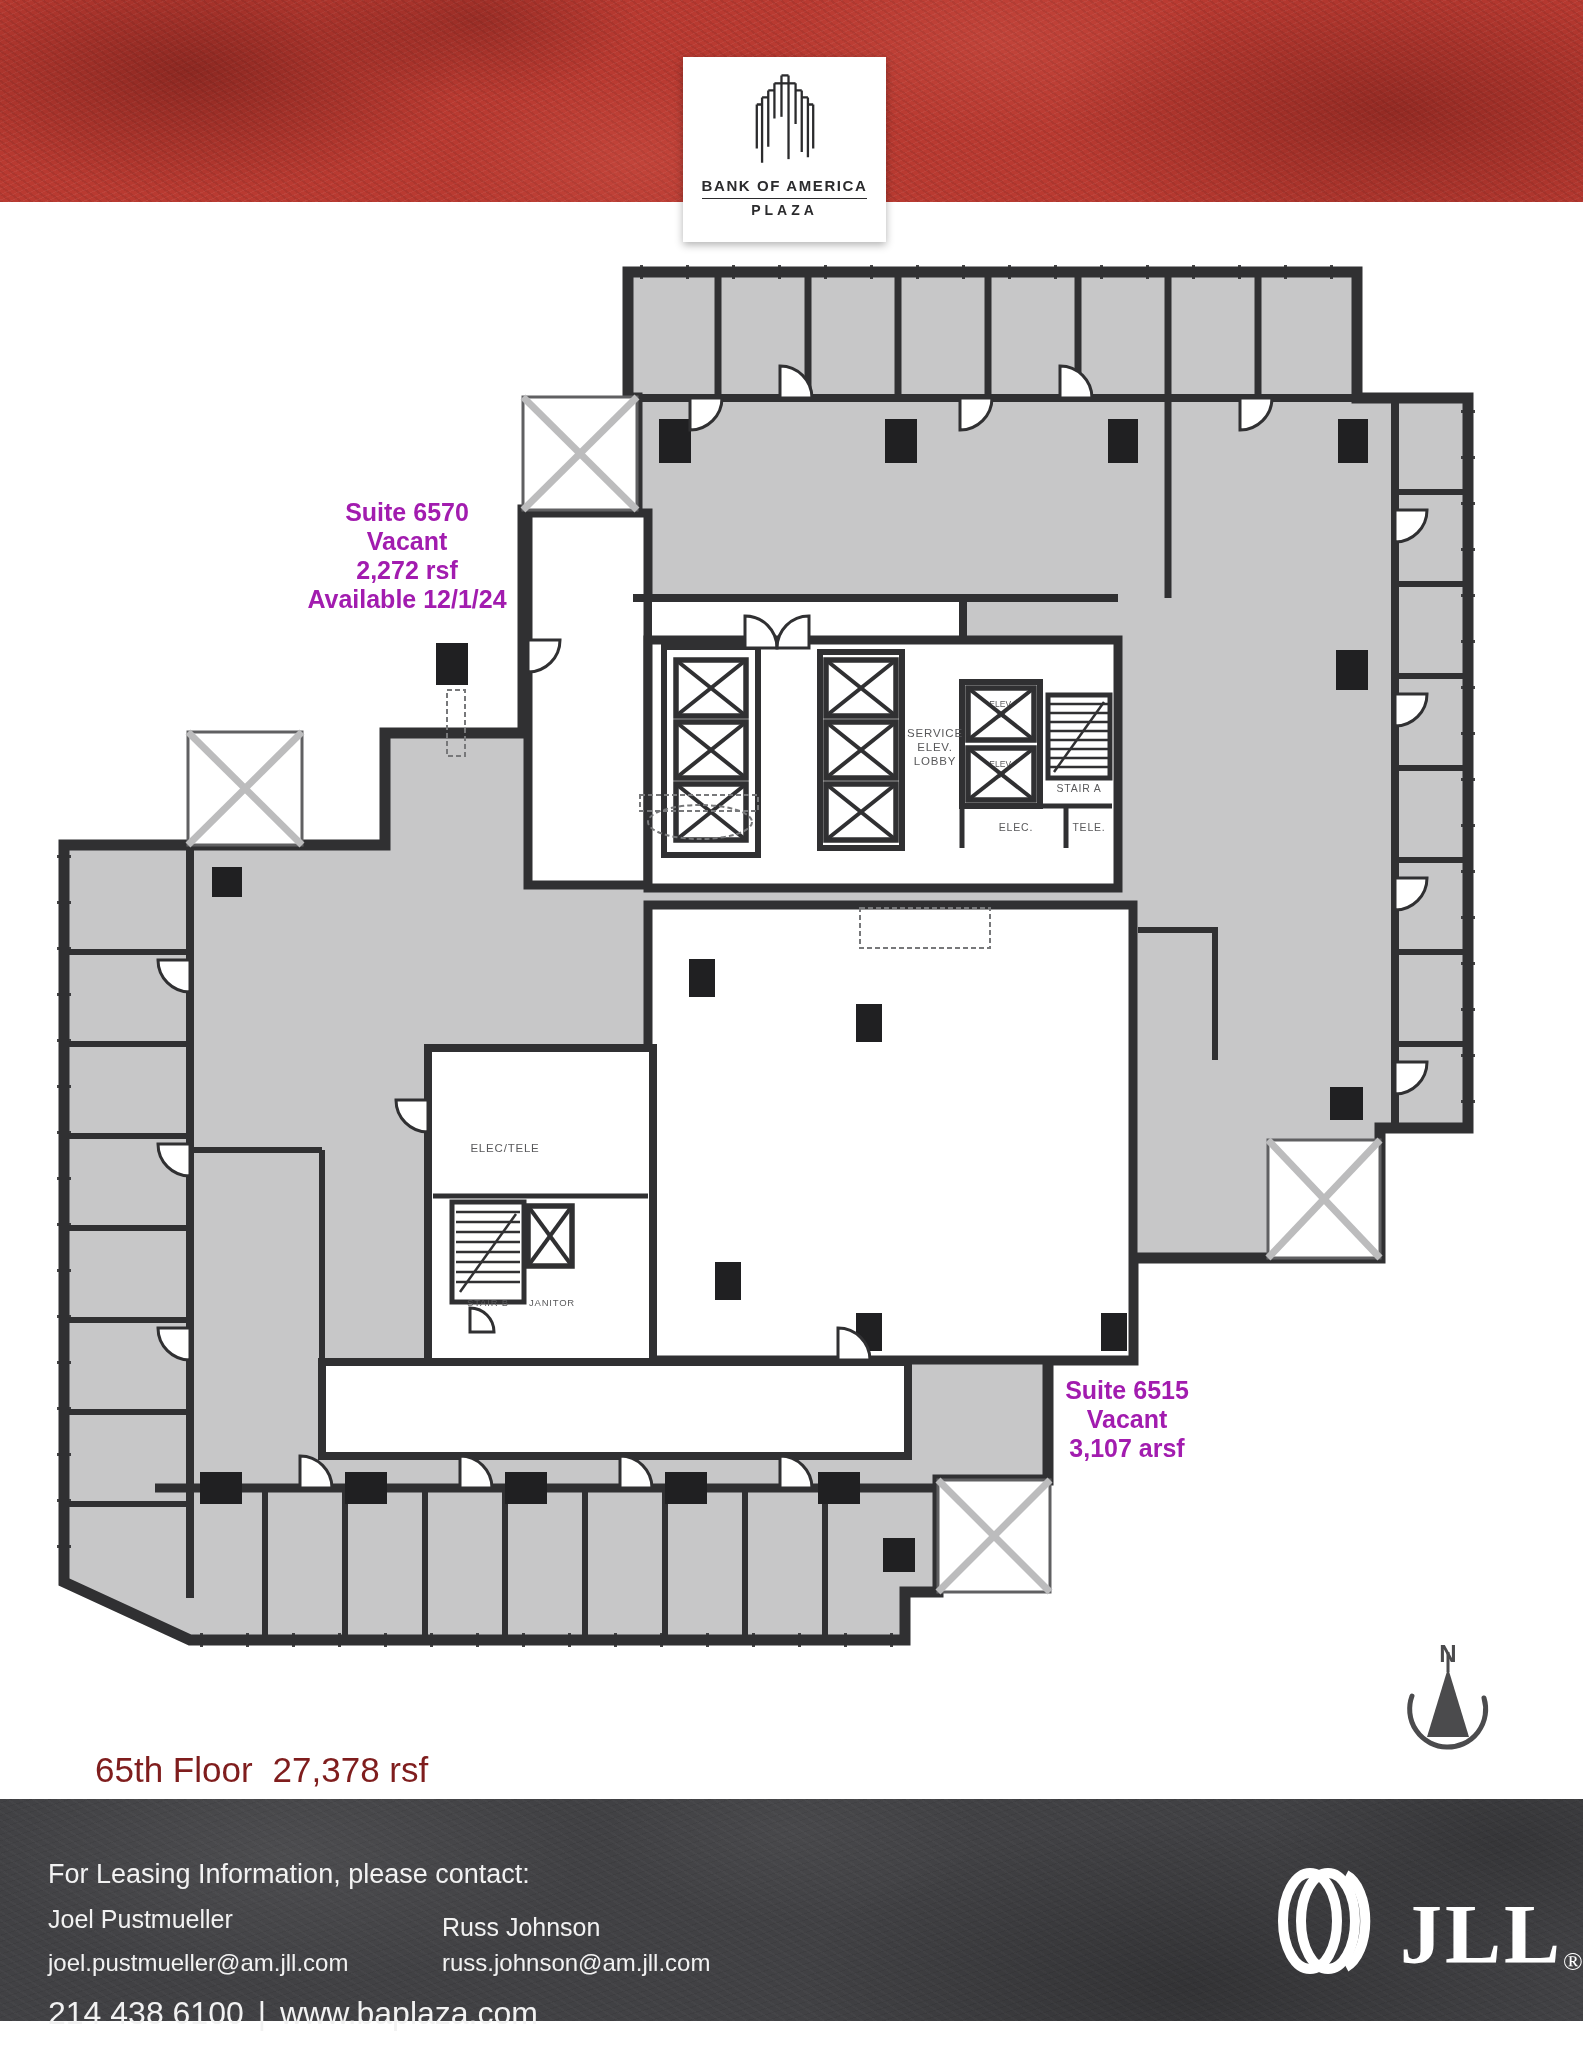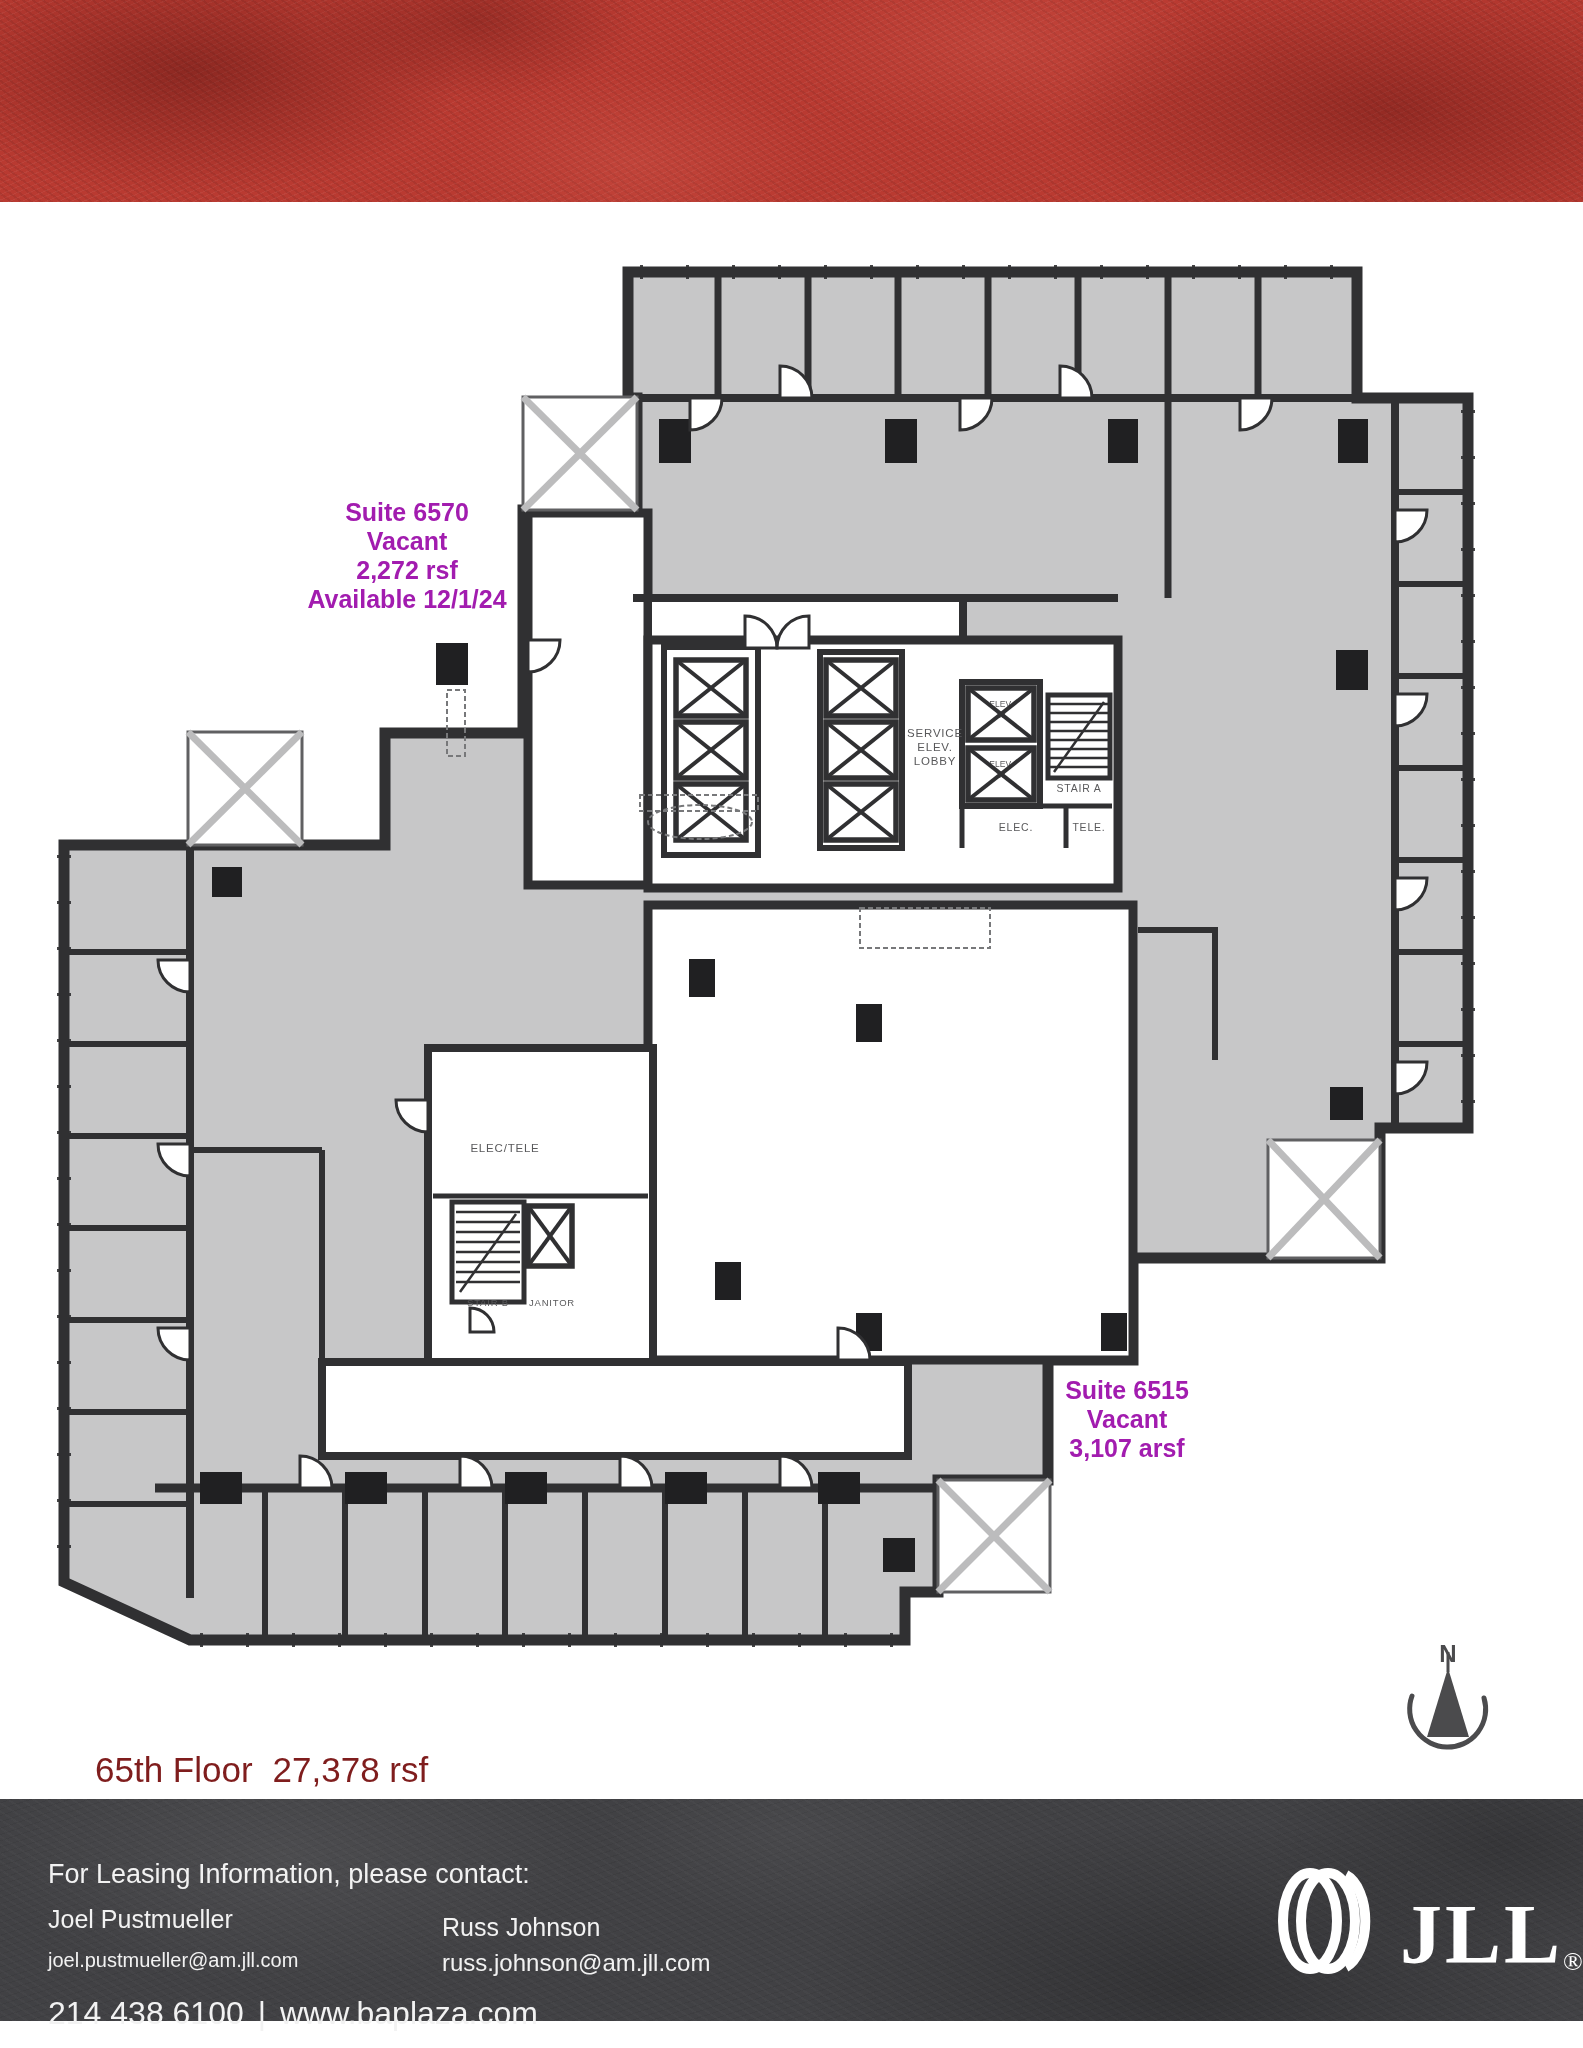--- a/index.html
+++ b/index.html
@@ -34,38 +34,58 @@
     background-image:
       radial-gradient(ellipse 500px 220px at 18% 25%, rgba(255,255,255,.06), transparent 60%),
       radial-gradient(ellipse 600px 260px at 75% 85%, rgba(0,0,0,.22), transparent 65%),
       radial-gradient(ellipse 320px 150px at 50% 15%, rgba(255,255,255,.04), transparent 60%),
       radial-gradient(ellipse 400px 200px at 95% 20%, rgba(0,0,0,.18), transparent 60%),
       repeating-linear-gradient(33deg, rgba(255,255,255,.02) 0 2px, transparent 2px 7px),
       repeating-linear-gradient(-18deg, rgba(0,0,0,.06) 0 1px, transparent 1px 6px);
     color:#f2f2f2;}
   .f-heading{position:absolute;left:48px;top:60px;font-size:27px;}
   .f-name1{position:absolute;left:48px;top:106px;font-size:25px;}
-  .f-mail1{position:absolute;left:48px;top:150px;font-size:20px;}
+  .f-mail1{position:absolute;left:48px;top:150px;font-size:24px;}
   .f-name2{position:absolute;left:442px;top:114px;font-size:25px;}
   .f-mail2{position:absolute;left:442px;top:150px;font-size:24px;}
   .f-phone-row{position:absolute;left:48px;top:196px;font-size:32px;}
   .f-phone-row .sep{margin:0 14px;font-weight:300;}
   .jll{position:absolute;left:1268px;top:66px;display:flex;align-items:flex-end;}
   .jll-text{font-family:"Liberation Serif",serif;font-weight:bold;font-size:84px;line-height:84px;
     color:#fff;letter-spacing:3px;margin-left:14px;margin-top:2px;}
   .jll-reg{font-family:"Liberation Serif",serif;color:#fff;font-size:26px;margin-top:6px;}
   svg text{font-family:"Liberation Sans",sans-serif;}
 </style>
 </head>
 <body>
 
 <div class="page">
 
   <div class="banner"></div>
 
+  <div class="logo-card">
+    <svg class="logo-icon" viewBox="0 0 100 118">
+      <g fill="none" stroke="#2b2b2d" stroke-width="2.6">
+        <path d="M46,5 H54"></path>
+        <path d="M46,5 V14 M54,5 V14"></path>
+        <path d="M38,14 H62"></path>
+        <path d="M38,14 V54 M62,14 V60"></path>
+        <path d="M54,14 V100"></path>
+        <path d="M46,14 V52"></path>
+        <path d="M31,22 H38 M62,22 H69"></path>
+        <path d="M31,22 V86 M69,22 V92"></path>
+        <path d="M24,30 H31 M69,30 H76"></path>
+        <path d="M24,30 V104 M76,30 V98"></path>
+        <path d="M18,38 H24 M76,38 H82"></path>
+        <path d="M18,38 V88 M82,38 V88"></path>
+      </g>
+    </svg>
+    <div class="logo-line1">BANK OF AMERICA</div>
+    <div class="logo-line2">PLAZA</div>
+  </div>
 
   <svg style="position:absolute;left:0;top:0;" width="1583" height="2048" viewBox="0 0 1583 2048">
 
     <path d="M628,272 L1357,272 L1357,398 L1468,398 L1468,1128 L1380,1128 L1380,1258 L1133,1258 L1133,1360
          L1048,1360 L1048,1480 L938,1480 L938,1592 L905,1592 L905,1640 L190,1640 L64,1582 L64,845
          L385,845 L385,733 L523,733 L523,510 L637,510 L637,398 L628,398 Z" fill="#c7c7c8" stroke="#303032" stroke-width="11"></path>
 
     <g stroke="#303032" stroke-width="14" opacity="0.9">
       <line x1="640" y1="272" x2="1350" y2="272" stroke-dasharray="3 43"></line>
       <line x1="1468" y1="410" x2="1468" y2="1120" stroke-dasharray="3 43"></line>

